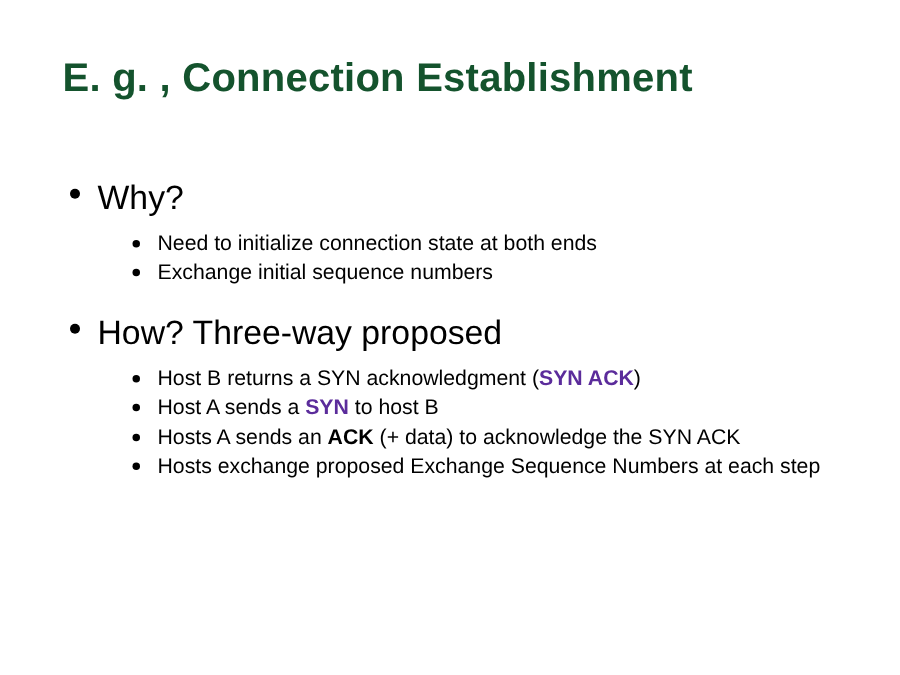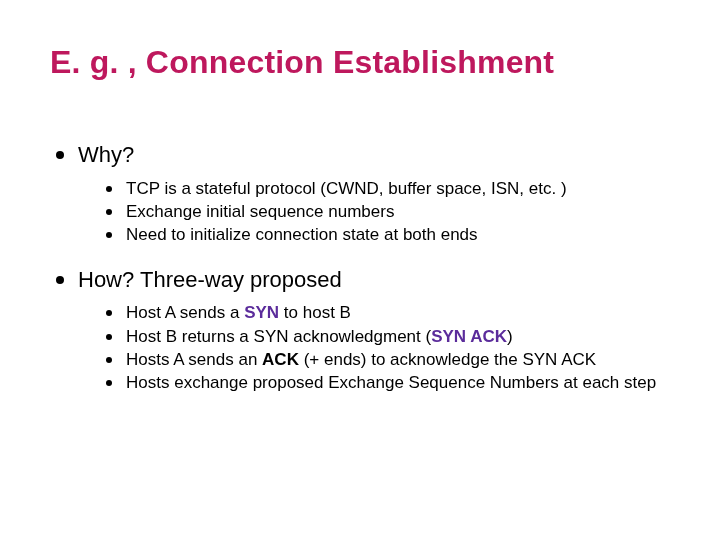--- a/index.html
+++ b/index.html
@@ -13,21 +13,21 @@
   }
   .slide {
     box-sizing: border-box;
     width: 720px;
     height: 540px;
     padding: 40px 50px 40px 50px;
   }
   .title {
     font-size: 32px;
     font-weight: bold;
-    color: #be185d;
+    color: #14532d;
     margin: 4px 0 60px 0;
     letter-spacing: 0.2px;
   }
   ul.level1 {
     list-style: none;
     margin: 0;
     padding: 0;
   }
   ul.level1 > li {
     position: relative;
@@ -37,21 +37,21 @@
   ul.level1 > li > .bullet {
     position: absolute;
     left: 6px;
     top: 10px;
     width: 8px;
     height: 8px;
     border-radius: 50%;
     background: #000000;
   }
   .l1-text {
-    font-size: 22px;
+    font-size: 27px;
     line-height: 1.3;
   }
   ul.level2 {
     list-style: none;
     margin: 8px 0 20px 0;
     padding: 0 0 0 24px;
   }
   ul.level2 > li {
     position: relative;
     padding-left: 24px;
@@ -77,29 +77,28 @@
 <body>
 
 <div class="slide">
   <div class="title">E. g. , Connection Establishment</div>
 
   <ul class="level1">
     <li>
       <span class="bullet"></span>
       <span class="l1-text">Why?</span>
       <ul class="level2">
-          <li><span class="bullet"></span><span class="l2-text"><span>TCP is a stateful protocol (CWND, buffer space, ISN, etc. )</span></span></li>
+          <li><span class="bullet"></span><span class="l2-text"><span>Need to initialize connection state at both ends</span></span></li>
           <li><span class="bullet"></span><span class="l2-text"><span>Exchange initial sequence numbers</span></span></li>
-          <li><span class="bullet"></span><span class="l2-text"><span>Need to initialize connection state at both ends</span></span></li>
         </ul>
     </li>
     <li>
       <span class="bullet"></span>
       <span class="l1-text">How? Three-way proposed</span>
       <ul class="level2">
+          <li><span class="bullet"></span><span class="l2-text"><span>Host B returns a SYN acknowledgment (</span><span class="bold purple">SYN ACK</span><span>)</span></span></li>
           <li><span class="bullet"></span><span class="l2-text"><span>Host A sends a </span><span class="bold purple">SYN</span><span> to host B</span></span></li>
-          <li><span class="bullet"></span><span class="l2-text"><span>Host B returns a SYN acknowledgment (</span><span class="bold purple">SYN ACK</span><span>)</span></span></li>
-          <li><span class="bullet"></span><span class="l2-text"><span>Hosts A sends an </span><span class="bold">ACK</span><span> (+ ends) to acknowledge the SYN ACK</span></span></li>
+          <li><span class="bullet"></span><span class="l2-text"><span>Hosts A sends an </span><span class="bold">ACK</span><span> (+ data) to acknowledge the SYN ACK</span></span></li>
           <li><span class="bullet"></span><span class="l2-text"><span>Hosts exchange proposed Exchange Sequence Numbers at each step</span></span></li>
         </ul>
     </li>
   </ul>
 </div>
 
 </body></html>

